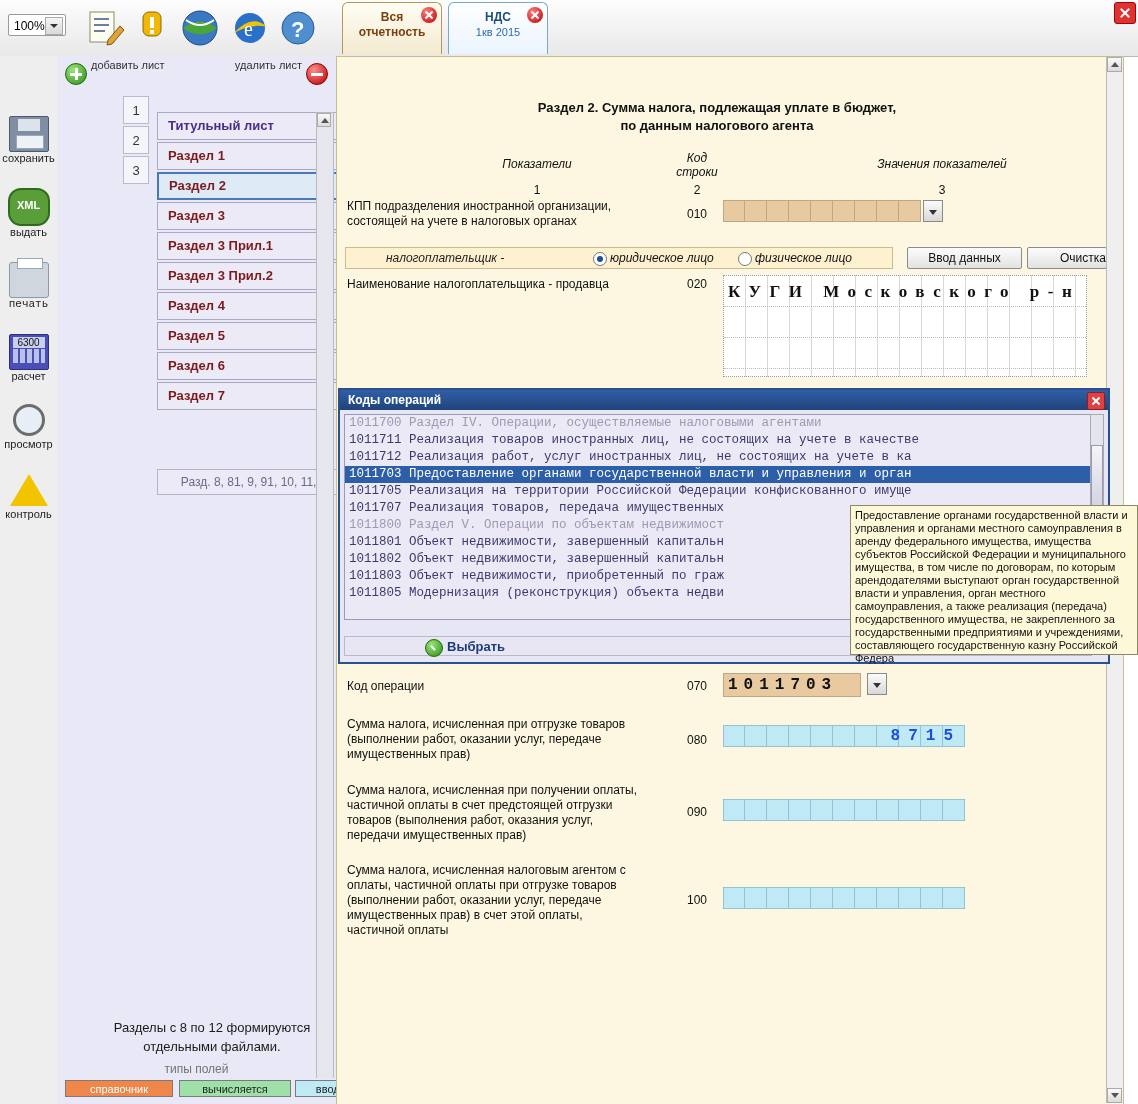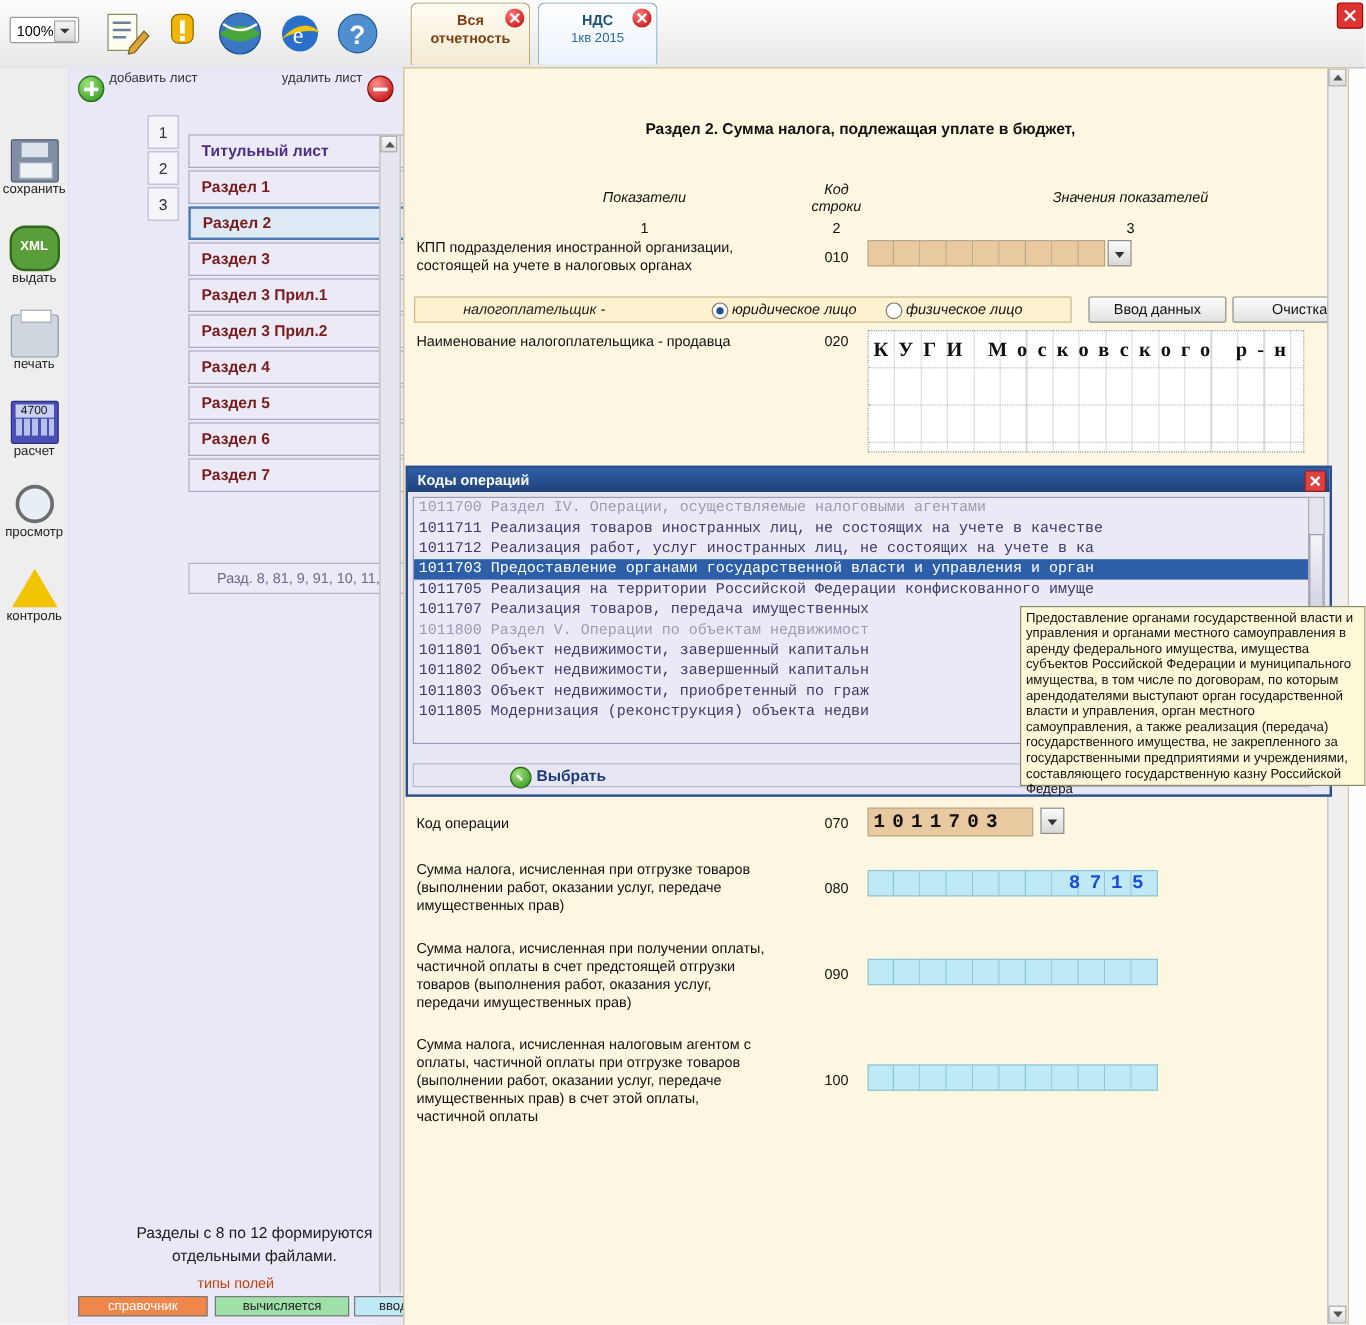--- a/index.html
+++ b/index.html
@@ -75,21 +75,21 @@
 
   
   .leftbar{
     position:absolute;left:0;top:56px;width:57px;height:1048px;
     background:#eeeeee;border-right:1px solid #c8c8c8;
   }
   .lb-item{position:absolute;left:0;width:57px;text-align:center;font-size:11px;color:#222;}
   .lb-ico{width:38px;height:34px;margin:0 auto;position:relative;}
   .lb-save{top:60px;}
   .lb-xml{top:132px;}
-  .lb-print{top:206px;}
+  .lb-print{top:206px;font-family:Liberation Mono, monospace;}
   .lb-calc{top:278px;}
   .lb-view{top:348px;}
   .lb-ctrl{top:418px;}
 
   .floppy{background:#7f8ea3;border:1px solid #4c5a6b;border-radius:2px;}
   .floppy::before{content:"";position:absolute;left:8px;top:2px;width:22px;height:12px;background:#dde3ea;}
   .floppy::after{content:"";position:absolute;left:6px;bottom:2px;width:26px;height:12px;background:#eef2f6;border:1px solid #9aa7b6;}
   .xmlbox{background:#5a9e3a;border:2px solid #2f6b1c;border-radius:13px;color:#fff;font-weight:bold;font-size:11px;line-height:30px;}
   .printer{background:#cfd6dd;border:1px solid #8d99a6;border-radius:3px;}
   .printer::before{content:"";position:absolute;left:7px;top:-5px;width:24px;height:9px;background:#fff;border:1px solid #9aa7b6;}
@@ -139,21 +139,21 @@
   }
   .sheet-scroll{
     position:absolute;right:2px;top:56px;width:16px;height:1010px;background:#e6e6ef;border:1px solid #bbb;
   }
   .sheet-scroll .up,.sheet-scroll .dn{position:absolute;left:0;width:14px;height:14px;background:linear-gradient(#fafafa,#dcdcdc);border:1px solid #aaa;box-sizing:border-box;}
   .sheet-scroll .up{top:0;}
   .sheet-scroll .up::after{content:"";position:absolute;left:3px;top:4px;border-left:4px solid transparent;border-right:4px solid transparent;border-bottom:5px solid #555;}
 
   
   .legend{position:absolute;left:57px;bottom:0;width:279px;height:26px;background:#e8e8f6;}
-  .legend-title{position:absolute;left:0;top:-16px;width:279px;text-align:center;font-size:12px;color:#c2410c;}
+  .legend-title{position:absolute;left:0;top:-16px;width:279px;text-align:center;font-size:12px;color:#737373;}
   .lg{position:absolute;top:2px;height:17px;font-size:11px;color:#222;line-height:17px;text-align:center;box-sizing:border-box;border:1px solid #7a7a7a;}
   .lg1{left:8px;width:108px;background:#f0874a;color:#fff;}
   .lg2{left:122px;width:112px;background:#9fe0a8;}
   .lg3{left:238px;width:88px;background:#bfe9f5;}
 
   
   .doc{
     position:absolute;left:336px;top:56px;width:786px;height:1048px;
     background:#fdf6e0;border:1px solid #c9bd90;overflow:hidden;
   }
@@ -317,21 +317,21 @@
     <div class="lb-item lb-xml">
       <div class="lb-ico xmlbox">XML</div>
       <div>выдать</div>
     </div>
     <div class="lb-item lb-print">
       <div class="lb-ico printer"></div>
       <div>печать</div>
     </div>
     <div class="lb-item lb-calc">
       <div class="lb-ico calcbox">
-        <span class="num">4700</span>
+        <span class="num">6300</span>
         <span class="keys"></span>
       </div>
       <div>расчет</div>
     </div>
     <div class="lb-item lb-view">
       <div class="lb-ico">
           <div class="magnif"></div>
         </div>
       <div>просмотр</div>
     </div>
@@ -384,20 +384,21 @@
     <div class="legend-title">типы полей</div>
     <div class="lg lg1">справочник</div>
     <div class="lg lg2">вычисляется</div>
     <div class="lg lg3">вводится</div>
   </div>
 
   <div class="doc">
 
     <div class="doc-title">
       <div>Раздел 2. Сумма налога, подлежащая уплате в бюджет,</div>
+      <div>по данным налогового агента</div>
     </div>
 
     <div class="col-h" style="left:130px;top:100px;width:140px;">Показатели</div>
     <div class="col-h" style="left:330px;top:94px;width:60px;">Код</div>
     <div class="col-h" style="left:330px;top:108px;width:60px;">строки</div>
     <div class="col-h" style="left:470px;top:100px;width:270px;">Значения показателей</div>
     <div class="col-num" style="left:130px;top:126px;width:140px;">1</div>
     <div class="col-num" style="left:330px;top:126px;width:60px;">2</div>
     <div class="col-num" style="left:470px;top:126px;width:270px;">3</div>
 

